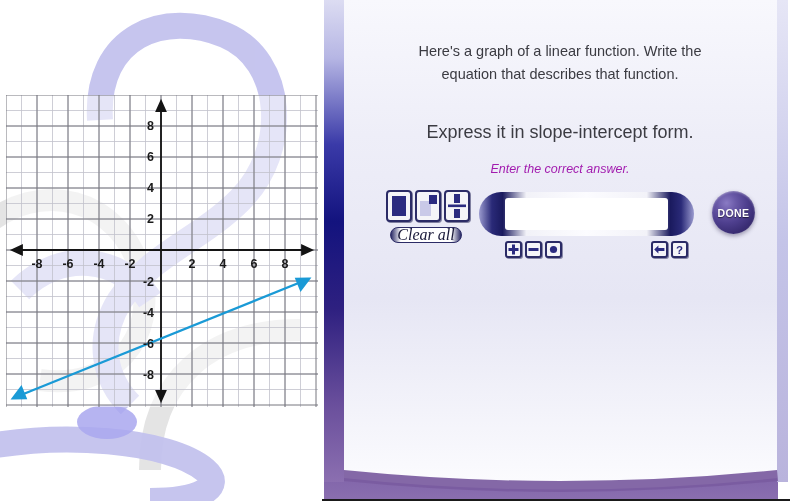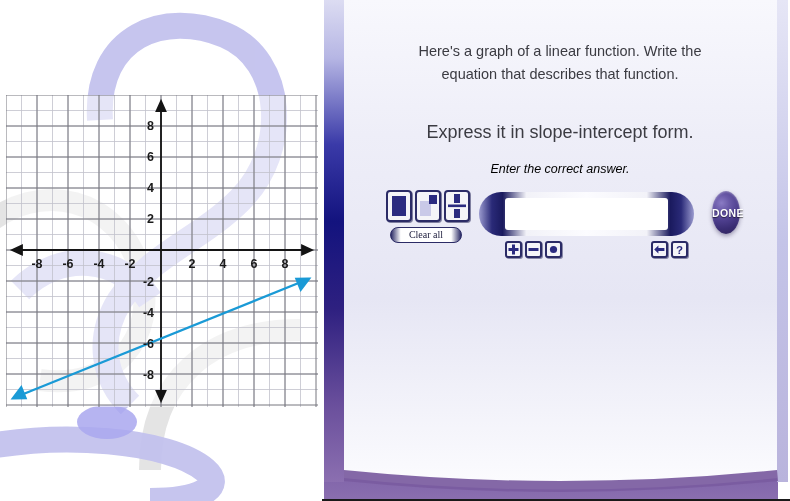--- a/index.html
+++ b/index.html
@@ -77,21 +77,21 @@
     font-size: 14.5px;
     line-height: 23px;
     width: 100%;
   }
   #prompt-1 { top: 40px; left: 0; padding: 0 56px; box-sizing: border-box; }
   #prompt-2 { top: 121px; left: 0; font-size: 18px; }
   #prompt-3 {
     top: 158px; left: 0;
     font-style: italic;
     font-size: 12.5px;
-    color: #000000;
+    color: #a21caf;
   }
 
   
   #fmt-group {
     position: absolute;
     left: 48px;
     top: 190px;
     display: flex;
     gap: 3px;
   }
@@ -112,26 +112,27 @@
   #clear-all-btn {
     position: absolute;
     left: 52px;
     top: 227px;
     width: 72px;
     height: 16px;
     border-radius: 8px;
     background: linear-gradient(to right,#2b2b66 0%, #ffffff 14%, #ffffff 86%, #2b2b66 100%);
     border: 1px solid #2b2b66;
     font-family: "Liberation Serif", serif;
-    font-size: 10px;
+    font-size: 16px;
     color: #1a1a3a;
     line-height: 14px;
     cursor: pointer;
     box-sizing: border-box;
     padding: 0;
+    font-style: italic;
   }
 
   
   #answer-shell {
     position: absolute;
     left: 141px;
     top: 192px;
     width: 215px;
     height: 44px;
     border-radius: 22px;
@@ -183,21 +184,21 @@
     top: 241px;
     display: flex;
     gap: 3px;
   }
 
   
   #done-btn {
     position: absolute;
     left: 374px;
     top: 191px;
-    width: 28px;
+    width: 43px;
     height: 43px;
     border-radius: 50%;
     border: none;
     padding: 0;
     cursor: pointer;
     background:
       radial-gradient(circle at 34% 28%, #8a7bc4 0%, #6a5aa8 22%, #4e3f8e 48%, #3a2d74 72%, #2d2258 100%);
     box-shadow: 0 2px 4px rgba(60,50,90,0.45),
                 inset 0 1px 2px rgba(255,255,255,0.35);
     color: #ffffff;

